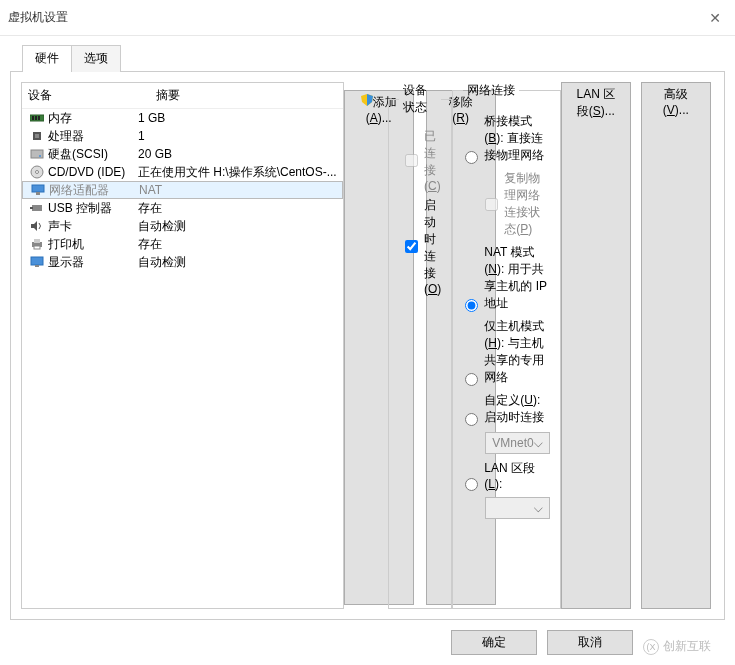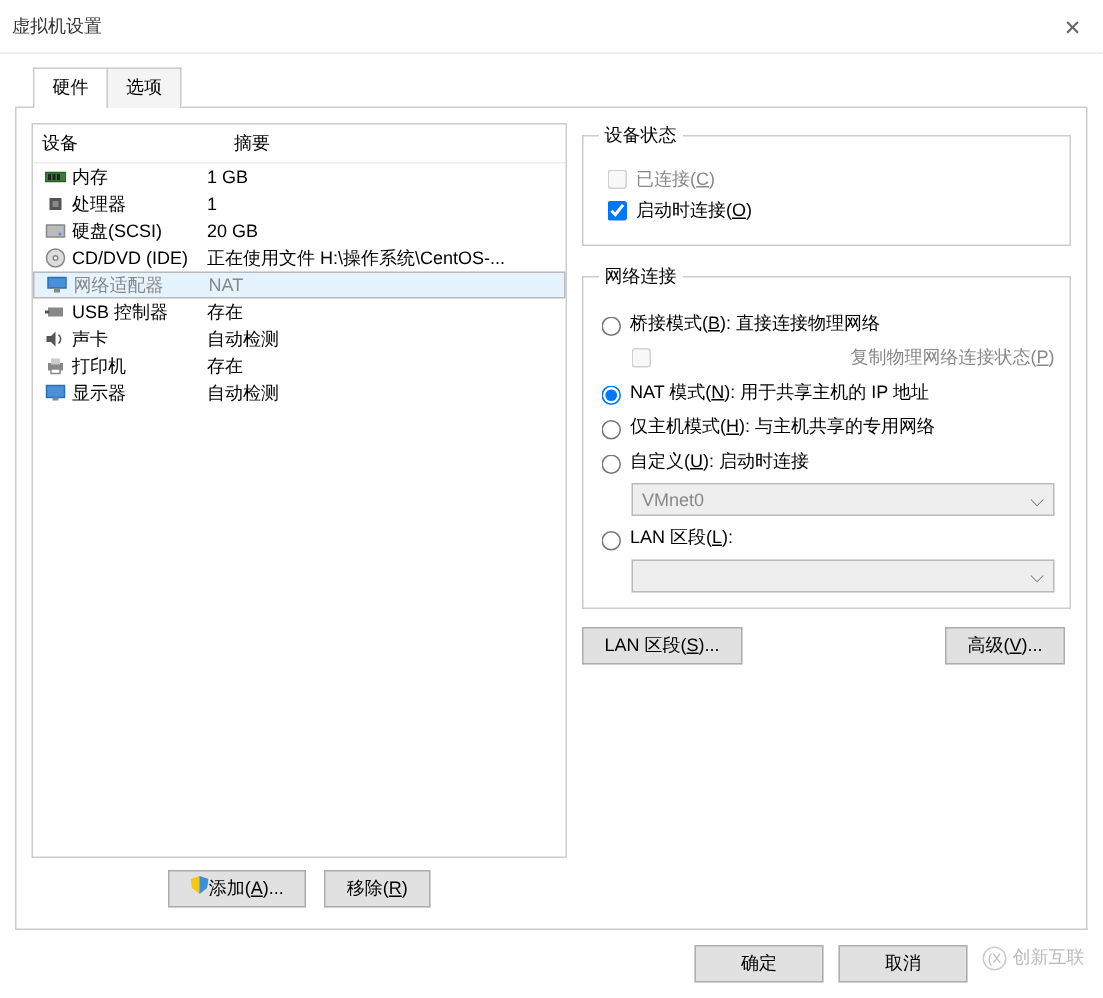--- a/index.html
+++ b/index.html
@@ -6,45 +6,45 @@
 body { margin: 0; background: #fff; width: 735px; height: 665px; overflow: hidden; position: relative; }
 .titlebar { height: 36px; display: flex; align-items: center; padding: 0 8px; border-bottom:1px solid #e8e8e8; }
 .titlebar .title { flex: 1; color:#333; }
 .titlebar .close { width: 24px; text-align: center; color: #666; font-size: 14px; }
 .content { padding: 8px 10px 0 10px; }
 .tabs { display: flex; border-bottom: 1px solid #ccc; }
 .tab { padding: 4px 12px 5px 12px; border: 1px solid #ccc; border-bottom: none; background: #fff; margin-right: -1px; position: relative; top: 1px; }
 .tab.active { background: #fff; margin-left: 12px; }
 .tab.inactive { background: #f4f4f4; }
 .tabpane { border: 1px solid #ccc; border-top: none; padding: 10px; height: 548px; display: flex; gap: 10px; }
-.left { width: 357px; display: flex; flex-direction: column; }
+.left { width: 357px; display: flex; flex-direction: row; }
 .devlist { border: 1px solid #ccc; flex: 1; display: flex; flex-direction: column; }
 .devh { display: flex; padding: 4px 6px; border-bottom: 1px solid #eee; color:#000; }
 .devh .c1 { width: 128px; }
 .devbody { flex:1; }
 .row { display: flex; align-items: center; padding: 2px 6px; height: 18px; }
 .row.sel { background: #e5f3ff; }
 .row .ico { width: 18px; display:inline-flex; align-items:center; justify-content:center; }
 .row .c1 { width: 110px; display:flex; align-items:center; gap:2px; }
 .row .c2 { flex:1; white-space: nowrap; overflow:hidden; text-overflow: ellipsis; }
 .leftbtns { display:flex; justify-content:center; gap:12px; padding:8px 0 4px 0; }
 .btn { border:1px solid #adadad; background:#e1e1e1; padding:3px 14px; min-width:70px; text-align:center; }
-.right { flex:1; display:flex; flex-direction:column; gap:12px; }
+.right { flex:1; display:flex; flex-direction:row; }
 fieldset { border:1px solid #ccc; padding:8px 10px 10px 10px; margin:0; }
 legend { padding:0 4px; color:#000; }
 .chk { display:flex; align-items:center; gap:6px; margin:4px 0 4px 6px; }
 .chk.disabled { color:#888; }
 .chk input { margin:0; }
 .rad { display:flex; align-items:flex-end; gap:6px; margin:6px 0 6px 2px; }
 .rad input { margin:0; }
 .sub { margin-left: 22px; justify-content: space-between; }
 .sel { width: 100%; border:1px solid #bbb; background:#eee; color:#888; padding:3px 6px; display:flex; justify-content:space-between; align-items:center; }
 .sel .chev { color:#666; }
 .rbtns { display:flex; justify-content:space-between; gap:10px; padding-right:4px; }
-.footer { position:absolute; bottom:0; right:0; padding:10px 12px; display:flex; gap:10px; align-items:flex-start; }
+.footer { position:absolute; bottom:0; right:12px; padding:10px 12px; display:flex; gap:10px; align-items:flex-end; }
 .wm { color:#bbb; font-size:11px; display:flex; align-items:center; gap:4px; }
 .wm-ico { width:16px; height:16px; border:1px solid #ccc; border-radius:50%; display:inline-flex; align-items:center; justify-content:center; color:#bbb; font-size:9px; }
 .shield { display:inline-block; width:12px; height:12px; }
 svg { display:block; }
 u { text-decoration: underline; }
 </style>
 </head>
 <body>
 
 <div class="titlebar">

